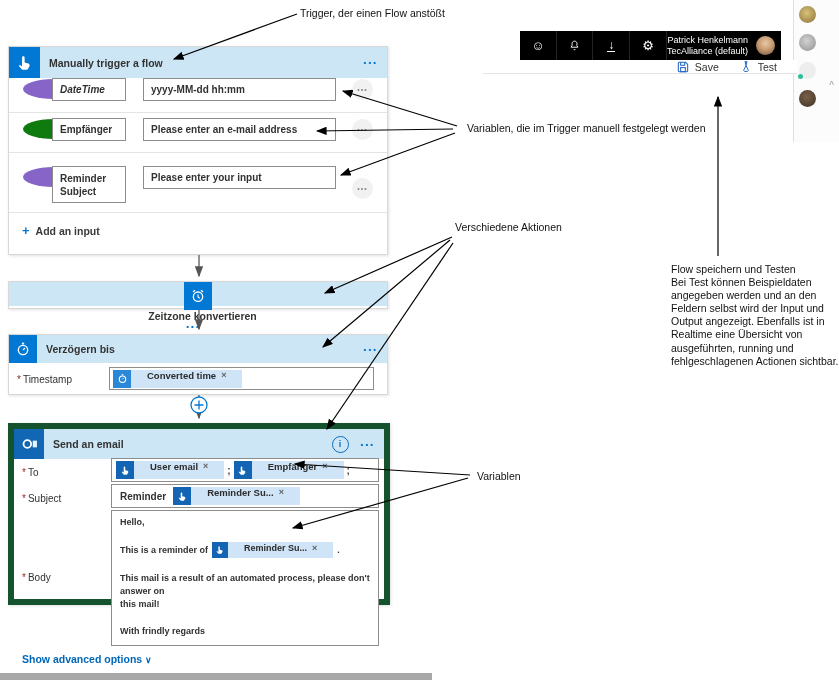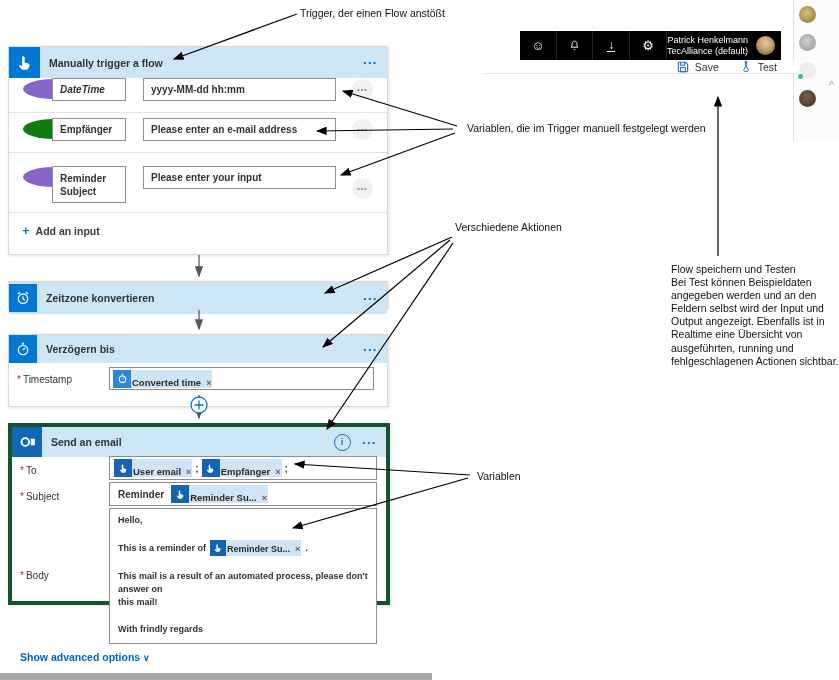--- a/index.html
+++ b/index.html
@@ -18,21 +18,21 @@
             font-size:10px;font-weight:600;color:#323130;padding:0 7px;box-sizing:border-box;white-space:nowrap;overflow:hidden;}
   .circ{position:absolute;width:20px;height:20px;border-radius:50%;display:flex;align-items:center;
         justify-content:center;color:#fff;padding-left:41px;}
   .rowmenu{position:absolute;width:21px;height:21px;border-radius:50%;background:#f1f1f1;color:#8a8886;
            display:flex;align-items:center;justify-content:center;font-size:7px;letter-spacing:1px;cursor:pointer;}
   .divider{position:absolute;left:0;right:0;height:1px;background:#e4e4e4;}
   .redstar{color:#a4262c;margin-right:2px;}
   .flabel{position:absolute;font-size:10px;color:#323130;white-space:nowrap;}
   .token{display:inline-flex;align-items:stretch;height:18px;flex:none;}
   .tchip{width:18px;background:#1464b4;display:flex;align-items:center;justify-content:center;}
-  .tpill{background:#cfe4f7;display:flex;align-items:flex-end;padding:0 1px;font-size:9.5px;font-weight:600;color:#2b2b2b;}
+  .tpill{background:#cfe4f7;display:flex;align-items:flex-start;padding:0 16px;font-size:9.5px;font-weight:600;color:#2b2b2b;}
   .tx{margin-left:5px;color:#5f5f5f;font-size:9px;cursor:pointer;}
   .sep{font-size:10px;color:#444;margin:0 3px;}
   .link{color:#0067b8;font-weight:600;cursor:pointer;}
 
   
   .note{position:absolute;font-size:10.5px;color:#111;white-space:nowrap;z-index:6;}
   .noteblock{position:absolute;font-size:10.5px;line-height:13.1px;color:#111;white-space:pre-line;z-index:6;width:172px;}
 
   
   .tabbar{position:absolute;left:483px;top:7px;width:314px;height:24px;background:#1b1b1b;display:flex;
@@ -119,34 +119,34 @@
     </div>
     <div class="rowmenu" style="left:343px;top:131px;">•••</div>
     <div class="divider" style="top:165px;"></div>
 
     <div class="abs" style="left:13px;top:176px;font-size:10.5px;font-weight:600;color:#3b3a39;cursor:pointer;">
       <span style="color:#0078d4;font-size:13px;margin-right:6px;">+</span><span>Add an input</span>
     </div>
   </div>
 
   <div class="card" style="top:281px;height:28px;">
-    <div class="hdr" style="height:32px;">
+    <div class="hdr" style="height:24px;flex-direction:column;">
       <div class="iconsq" style="width:28px;height:28px;">
         <svg width="16" height="16" viewBox="0 0 24 24">
             <circle cx="12" cy="13" r="7" fill="none" stroke="#fff" stroke-width="2"></circle>
             <path d="M12 9.5v4l2.8 1.8" fill="none" stroke="#fff" stroke-width="1.6"></path>
             <path d="M4.5 6 L7.5 3.5 M19.5 6 L16.5 3.5" stroke="#fff" stroke-width="2"></path>
           </svg>
       </div>
       <span class="hdr-title">Zeitzone konvertieren</span>
       <span class="dots">•••</span>
     </div>
   </div>
 
-  <div class="card" style="top:334px;height:73px;">
+  <div class="card" style="top:334px;height:61px;">
     <div class="hdr" style="height:28px;">
       <div class="iconsq" style="width:28px;height:28px;">
         <svg width="16" height="16" viewBox="0 0 24 24">
             <circle cx="12" cy="13.5" r="7" fill="none" stroke="#fff" stroke-width="2"></circle>
             <rect x="10.3" y="2.5" width="3.4" height="2.6" fill="#fff"></rect>
             <path d="M12 13.5 L15 10.5" stroke="#fff" stroke-width="1.6"></path>
           </svg>
       </div>
       <span class="hdr-title">Verzögern bis</span>
       <span class="dots">•••</span>
@@ -164,21 +164,21 @@
             </svg>
         </span>
         <span class="tpill">
             <span>Converted time</span>
             <span class="tx">×</span>
           </span>
       </span>
     </div>
   </div>
 
-  <div class="card" style="top:423px;height:182px;border:4px solid #14532d;width:382px;">
+  <div class="card" style="top:423px;height:182px;border:6px solid #14532d;width:382px;">
     <div class="hdr" style="height:30px;">
       <div class="iconsq" style="width:30px;height:30px;background:#1267b4;">
         <svg width="20" height="20" viewBox="0 0 24 24">
             <circle cx="10" cy="12" r="4.6" fill="none" stroke="#fff" stroke-width="2.2"></circle>
             <rect x="16.5" y="8" width="5" height="8" fill="#fff" opacity="0.92"></rect>
           </svg>
       </div>
       <span class="hdr-title">Send an email</span>
       <span style="width:15px;height:15px;border:1.3px solid #0b6bbd;border-radius:50%;color:#0b6bbd;font-size:9px;font-weight:700;display:flex;align-items:center;justify-content:center;margin-right:12px;cursor:pointer;">i</span>
       <span class="dots">•••</span>

